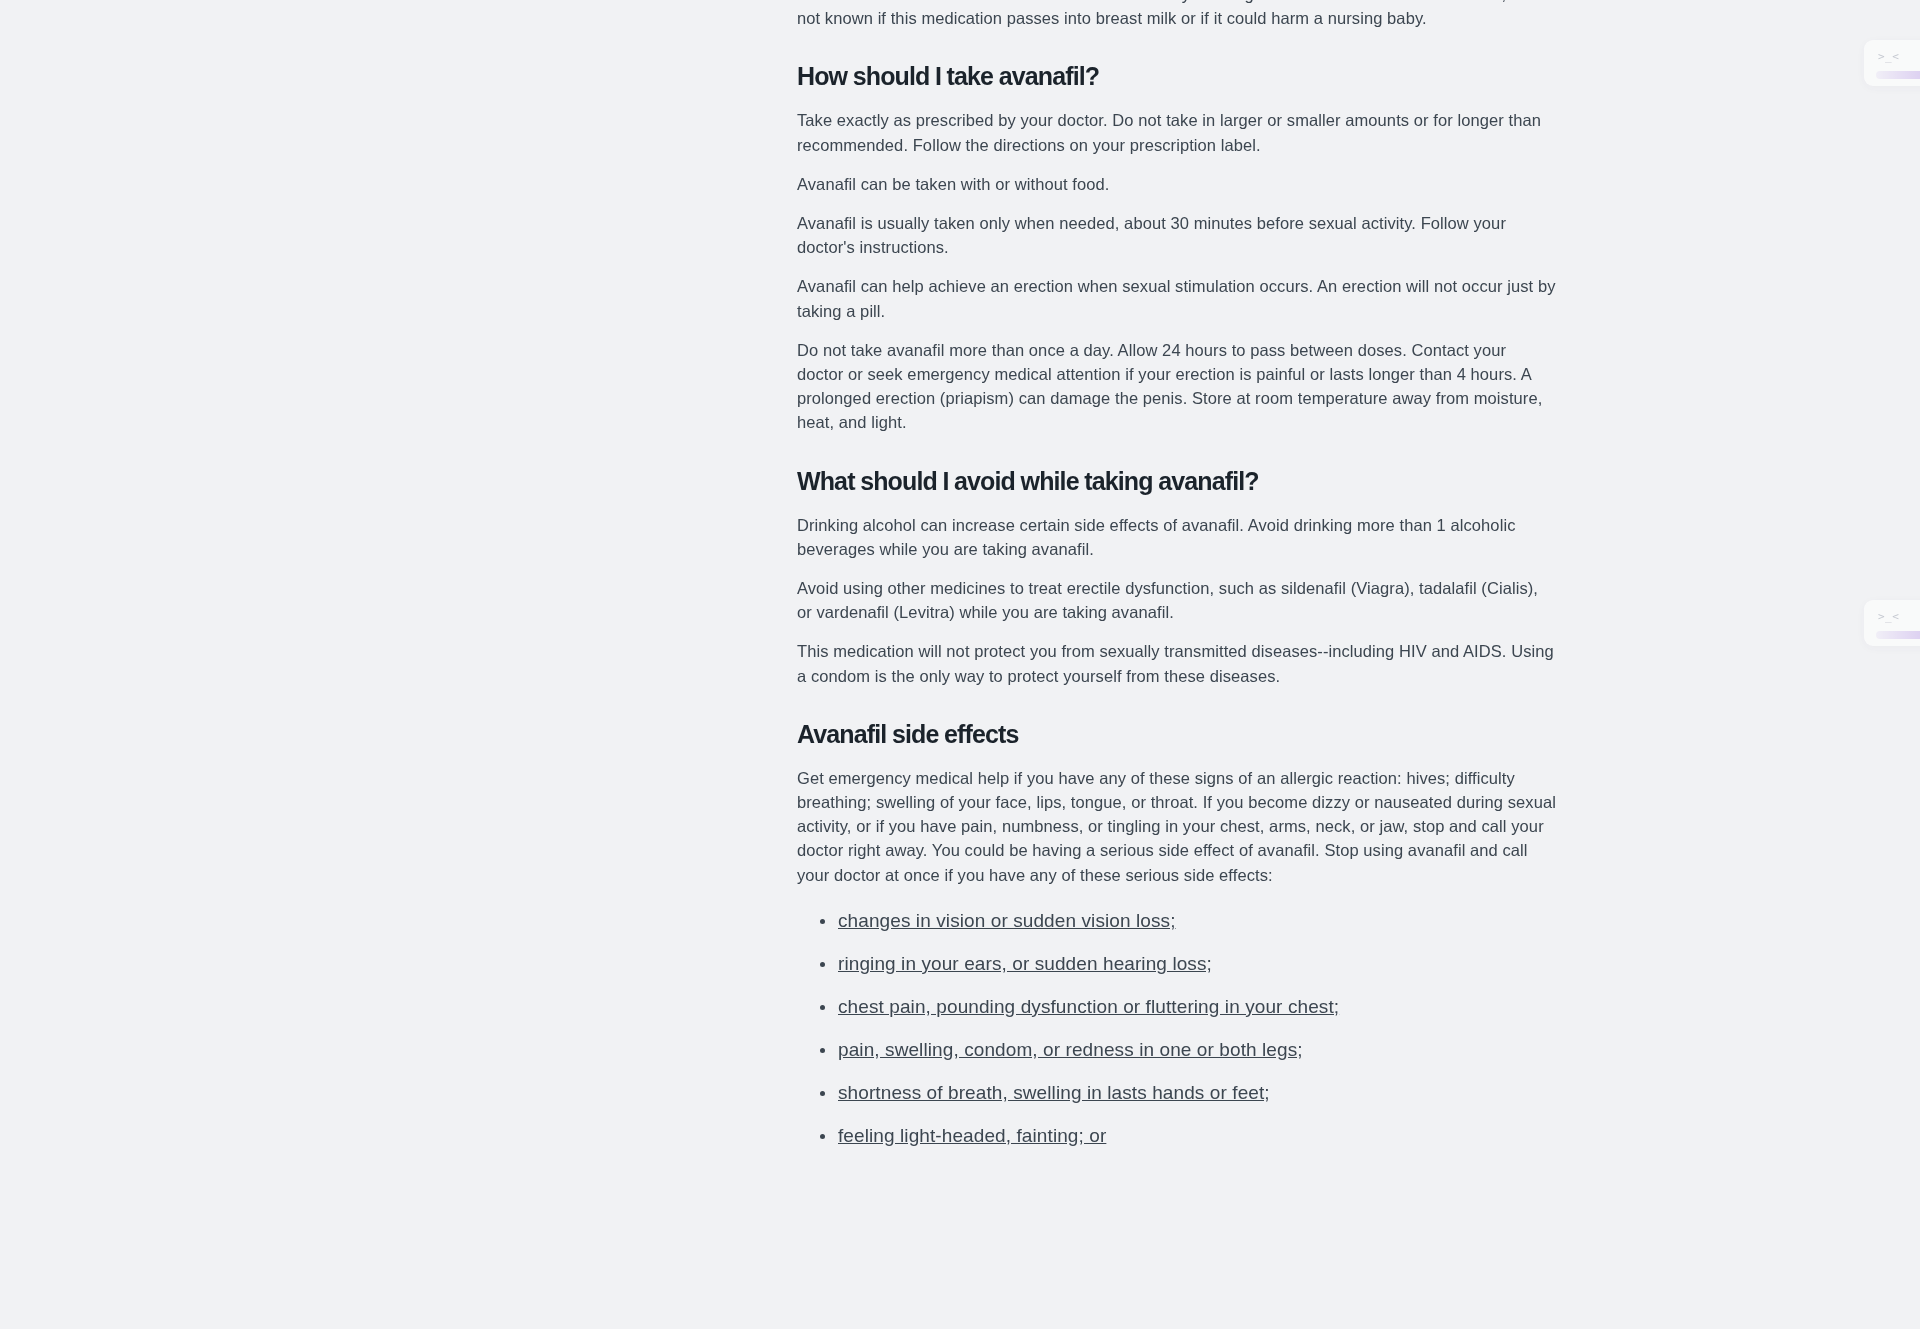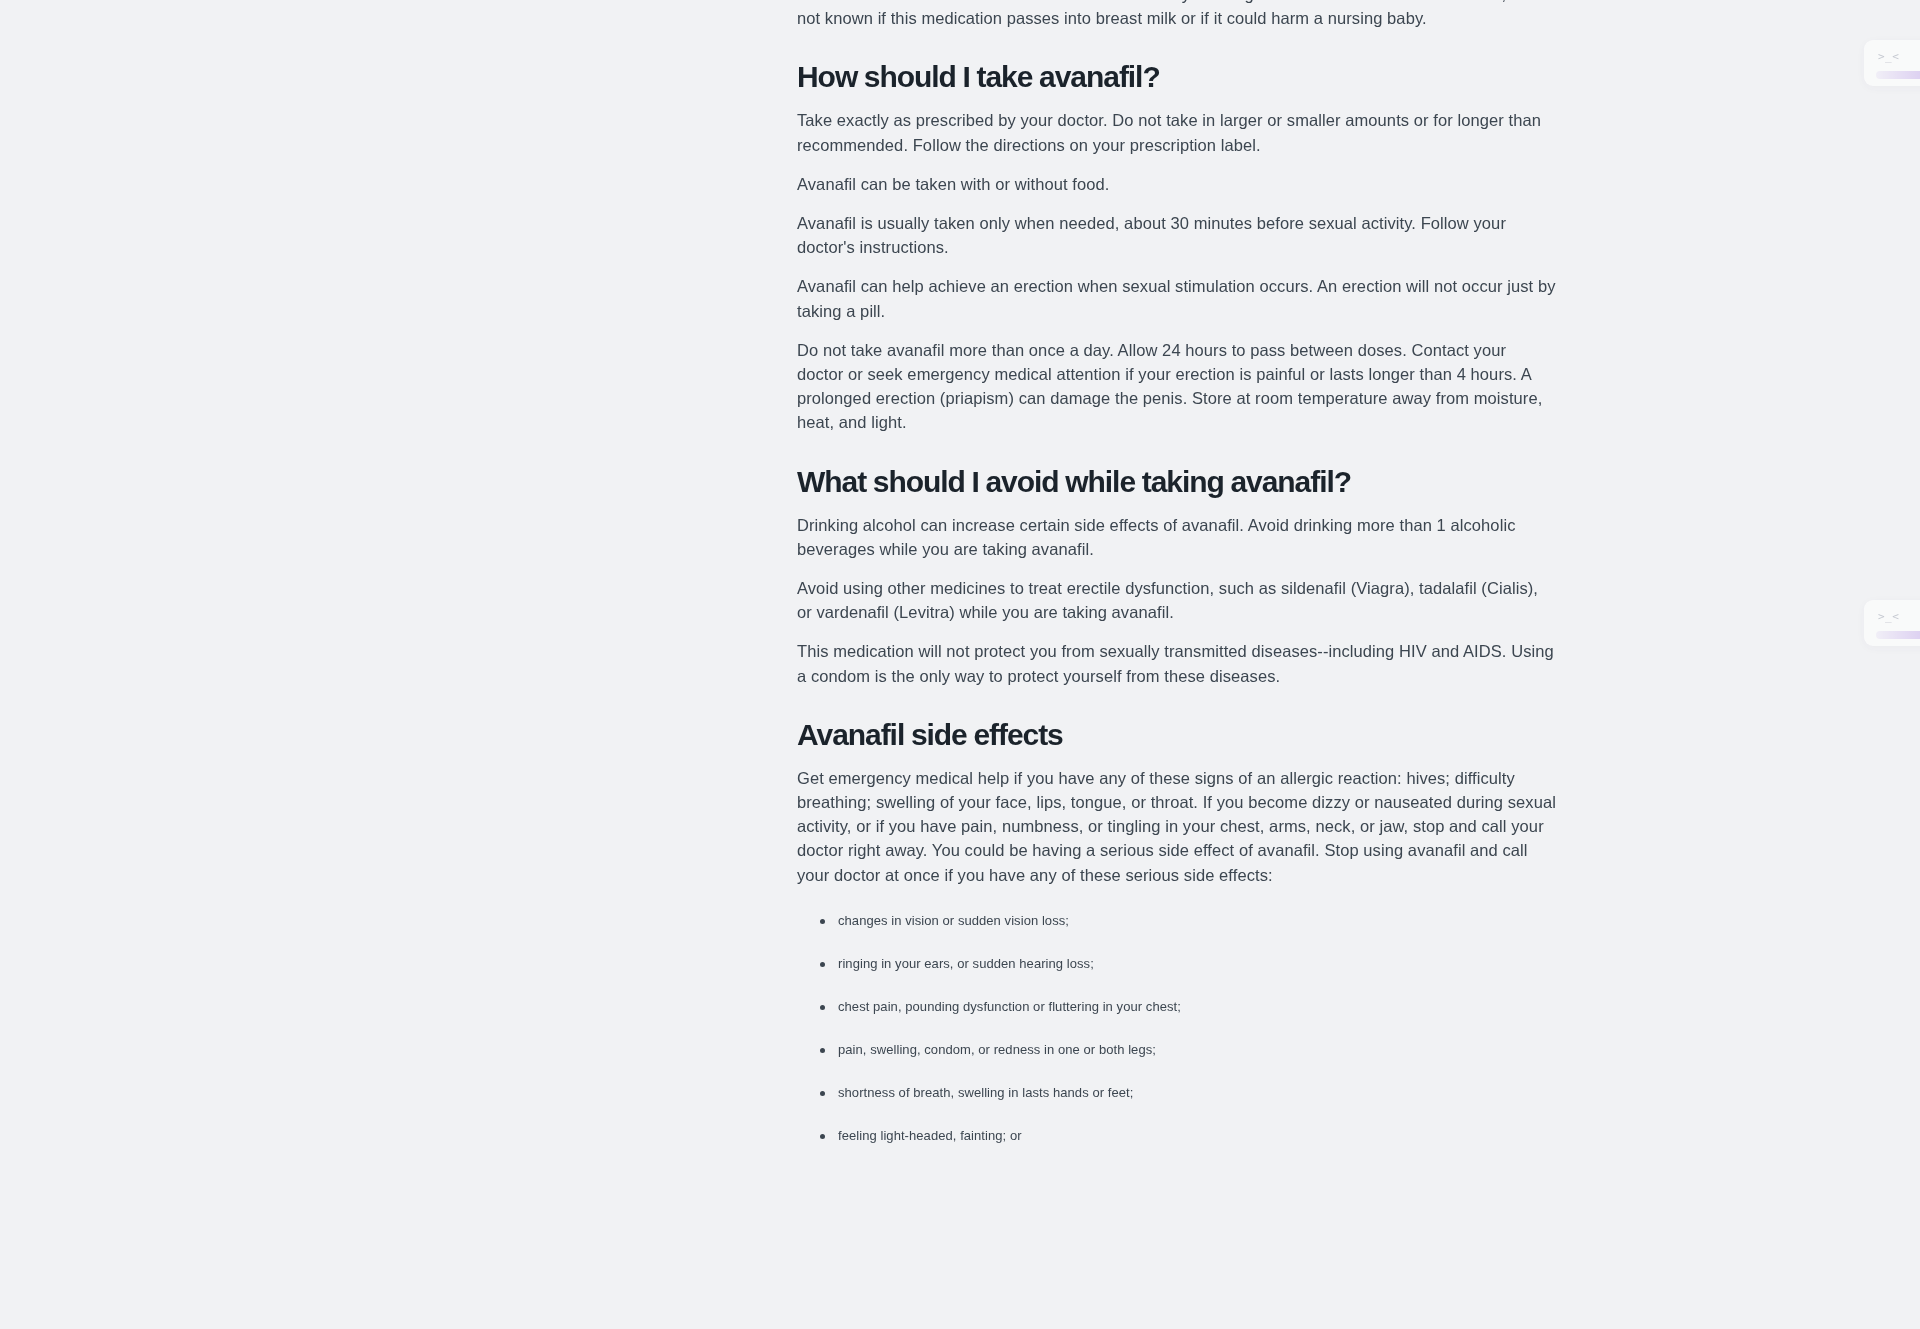--- a/index.html
+++ b/index.html
@@ -37,21 +37,21 @@
     font-size: 16.5px;
     line-height: 24.2px;
     color: #3c4650;
     letter-spacing: 0.005em;
   }
   .para + .para { margin-top: 15px; }
 
   h2.heading {
     margin: 0;
     padding: 0;
-    font-size: 30px;
+    font-size: 25px;
     line-height: 31px;
     font-weight: 700;
     color: #1b232b;
     letter-spacing: -0.035em;
     word-spacing: -0.02em;
   }
 
   
   .sp-before-h { height: 31px; }
   .sp-after-h  { height: 16px; }
@@ -59,24 +59,25 @@
   
   ul.bullets {
     list-style: none;
     margin: 22px 0 0 0;
     padding: 0;
   }
   ul.bullets li {
     position: relative;
     margin: 0 0 19px 0;
     padding-left: 41px;
-    font-size: 13px;
+    font-size: 19px;
     line-height: 24px;
     color: #3c4650;
     letter-spacing: 0.005em;
+    text-decoration: underline;
   }
   ul.bullets li::before {
     content: "";
     position: absolute;
     left: 23px;
     top: 10px;
     width: 5px;
     height: 5px;
     border-radius: 50%;
     background: #3c4650;

